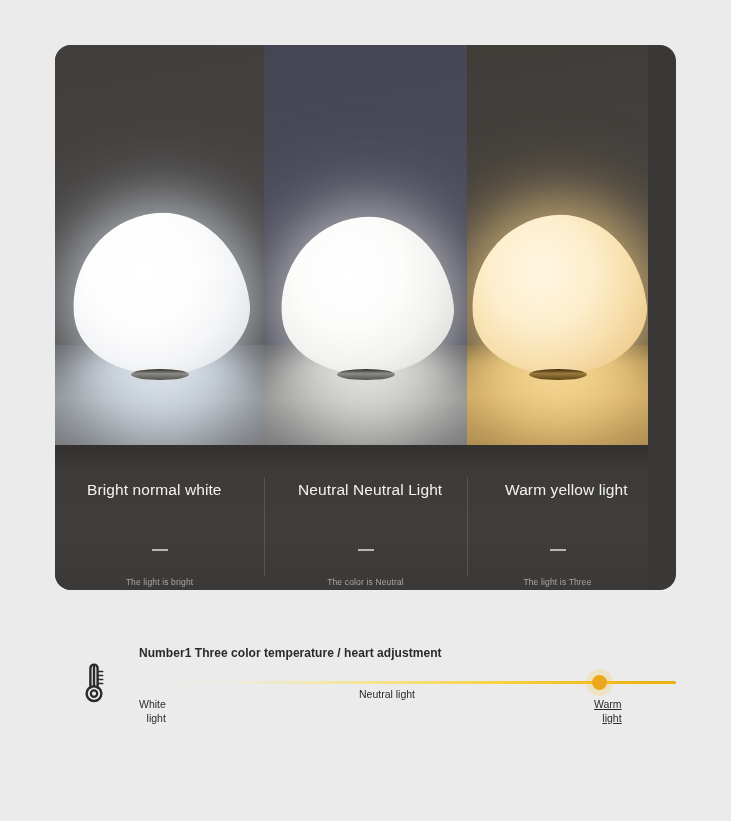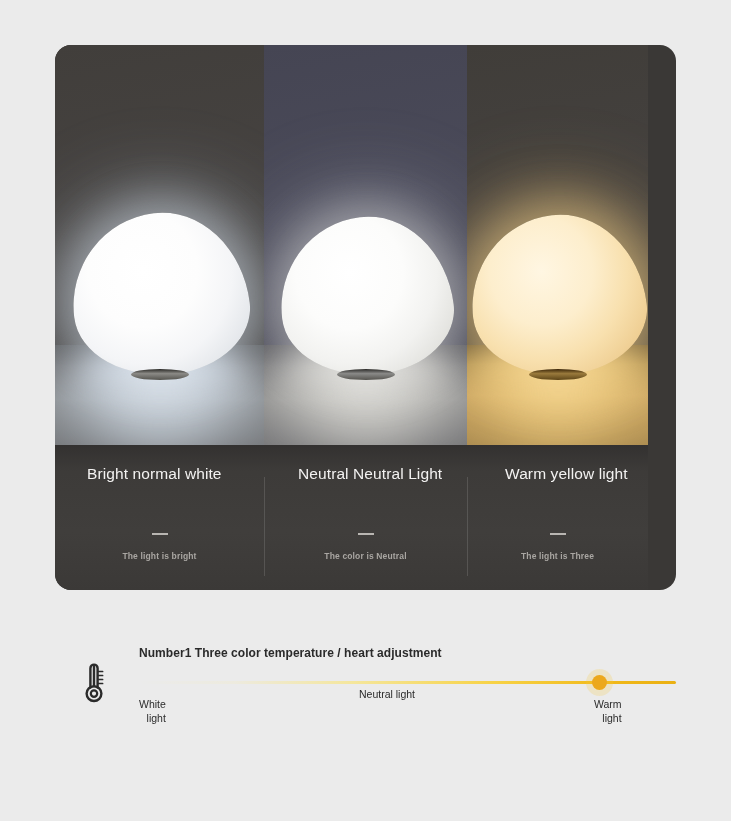--- a/index.html
+++ b/index.html
@@ -159,21 +159,21 @@
   .panel-2 .lamp-base { background: linear-gradient(180deg, #2b2a28 0%, #8a8a88 42%, #55544f 100%); }
   .panel-3 .lamp-base { background: linear-gradient(180deg, #3a2508 0%, #9a7a3c 42%, #5d4518 100%); }
 
   
   .caption {
     position: absolute;
     left: 0; right: 0;
     top: 400px;
     bottom: 0;
     background: linear-gradient(180deg, rgba(48,46,44,.97) 0%, #3b3937 14%, #3e3c3a 62%, #3a3836 100%);
-    padding-top: 20px;
+    padding-top: 36px;
   }
   .panel-1 .caption, .panel-2 .caption, .panel-3 .caption {
     background: linear-gradient(180deg, #333130 0%, #3d3b39 18%, #403e3c 60%, #3b3937 100%);
   }
 
   .caption-title {
     color: #f3f2f1;
     font-size: 15.5px;
     font-weight: 400;
     letter-spacing: .1px;
@@ -184,26 +184,25 @@
   .panel-3 .caption-title { padding-left: 38px; }
 
   .caption-dash {
     width: 16px;
     height: 2px;
     background: #b9b6b2;
     margin: 50px auto 0;
   }
 
   .caption-sub {
-    margin-top: 16px;
+    margin-top: 26px;
     text-align: center;
     color: #a9a6a2;
     font-size: 8.5px;
     letter-spacing: .15px;
-    font-weight: bold;
   }
 
   .divider {
     position: absolute;
     top: 432px;
     bottom: 14px;
     width: 1px;
     background: rgba(255,255,255,.13);
   }
   .divider-a { left: 209px; }
@@ -274,21 +273,21 @@
   .tick-label {
     position: absolute;
     font-size: 10.5px;
     font-weight: 400;
     color: #2b2b2b;
     line-height: 14px;
     text-align: right;
   }
   .tick-white   { left: 84px;  top: 57px; }
   .tick-neutral { left: 304px; top: 47px; }
-  .tick-warm    { left: 539px; top: 57px; }
+  .tick-warm    { left: 539px; top: 57px; text-decoration: underline; }
 </style>
 </head>
 <body>
 
 <div class="product-card">
 
   <div class="panels">
 
     <div class="panel panel-1">
       <div class="scene">

